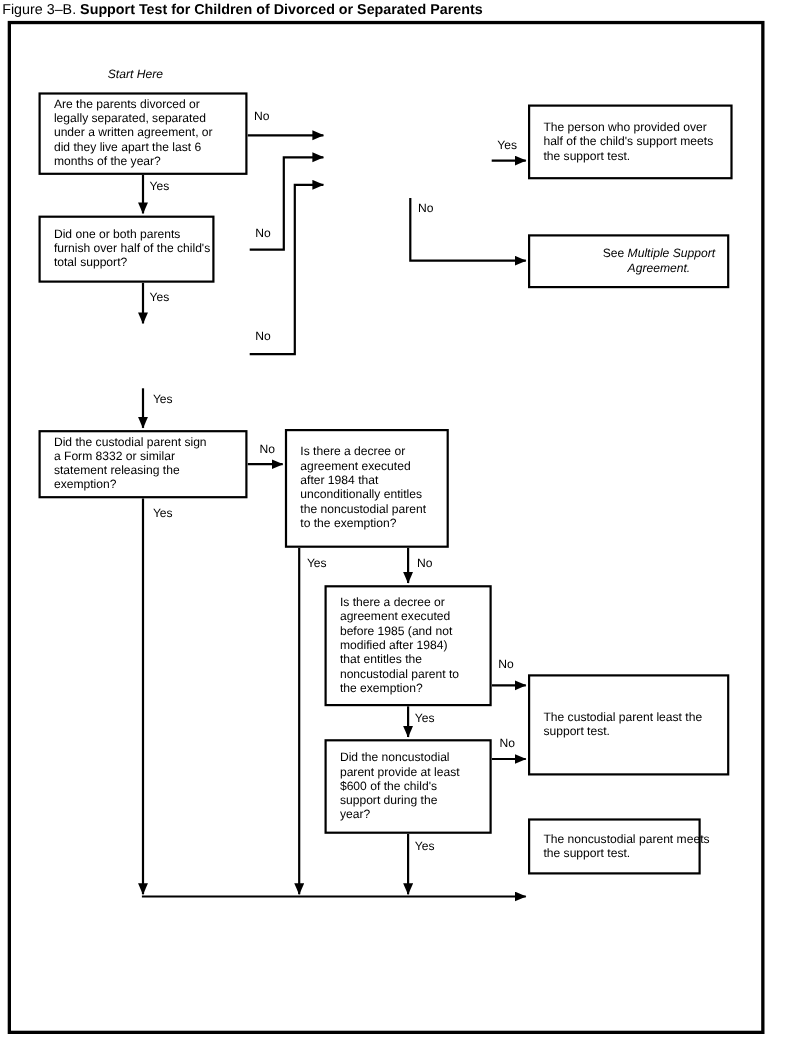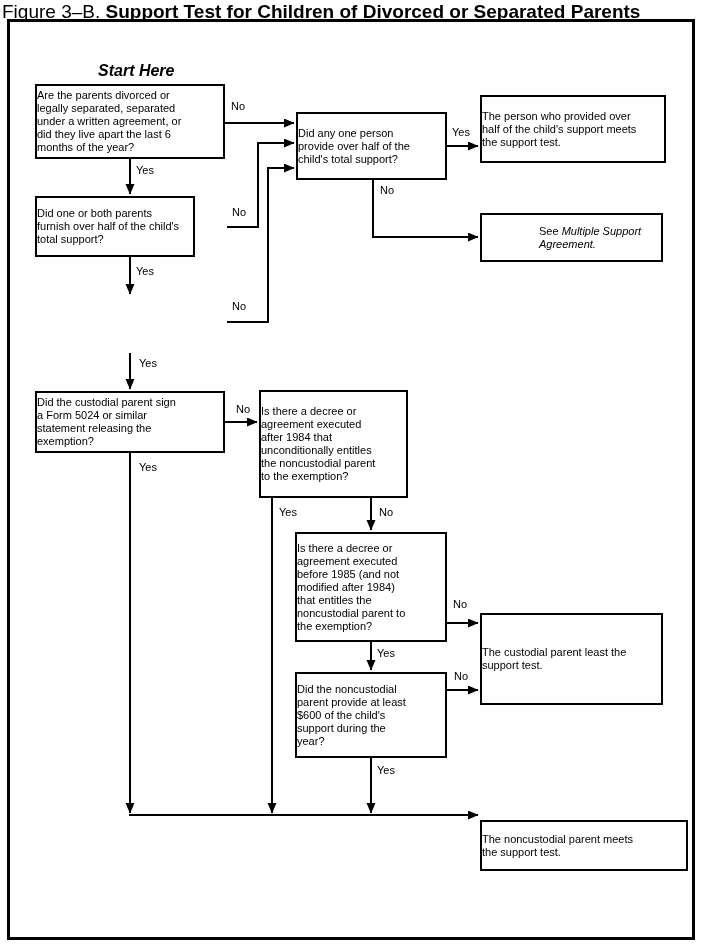--- a/index.html
+++ b/index.html
@@ -9,21 +9,21 @@
     height: 950px;
     background: #ffffff;
     font-family: "Liberation Sans", "DejaVu Sans", sans-serif;
     color: #000;
     overflow: hidden;
   }
   .fig-title {
     position: absolute;
     left: 2px;
     top: 1px;
-    font-size: 19px;
+    font-size: 13px;
     white-space: nowrap;
     letter-spacing: 0px;
   }
   .fig-title .fig-num { font-weight: normal; }
   .fig-title .fig-head { font-weight: bold; }
   .frame {
     position: absolute;
     left: 7px;
     top: 19px;
     width: 688px;
@@ -44,37 +44,37 @@
     border: 2px solid #000;
     background: #fff;
     display: flex;
     flex-direction: column;
     justify-content: center;
     font-size: 11px;
     line-height: 13px;
   }
   .node .txt {
     white-space: pre;
-    padding-left: 0;
+    padding-left: 12px;
     padding-right: 2px;
   }
-  .node.indent-wide .txt { padding-left: 57px; }
+  .node.indent-wide .txt { padding-left: 57px; text-align: center; }
   .lbl {
     position: absolute;
     font-size: 11px;
     line-height: 12px;
     white-space: nowrap;
   }
   .start-here {
     position: absolute;
     left: 98px;
     top: 62px;
     font-style: italic;
-    font-weight: bold;
-    font-size: 16px;
+    font-weight: normal;
+    font-size: 11px;
     white-space: nowrap;
   }
 </style>
 </head>
 <body>
 
 <div class="canvas">
 
   <div class="fig-title"><span class="fig-num">Figure 3–B.</span>&nbsp;<span class="fig-head">Support Test for Children of Divorced or Separated Parents</span></div>
 
@@ -116,30 +116,25 @@
 did they live apart the last 6
 months of the year?</div>
   </div>
   <div class="node" style="left:35px;top:196px;width:160px;height:61px">
     <div class="txt">Did one or both parents
 furnish over half of the child's
 total support?</div>
   </div>
   <div class="node" style="left:35px;top:391px;width:190px;height:62px">
     <div class="txt">Did the custodial parent sign
-a Form 5024 or similar
+a Form 8332 or similar
 statement releasing the
 exemption?</div>
   </div>
 
-  <div class="node" style="left:296px;top:112px;width:151px;height:68px">
-    <div class="txt">Did any one person
-provide over half of the
-child's total support?</div>
-  </div>
   <div class="node" style="left:259px;top:390px;width:149px;height:108px">
     <div class="txt">Is there a decree or
 agreement executed
 after 1984 that
 unconditionally entitles
 the noncustodial parent
 to the exemption?</div>
   </div>
   <div class="node" style="left:295px;top:532px;width:152px;height:110px">
     <div class="txt">Is there a decree or
@@ -164,21 +159,21 @@
 the support test.</div>
   </div>
   <div class="node indent-wide" style="left:480px;top:213px;width:183px;height:49px">
     <div class="txt"><span>See </span><i>Multiple Support
 Agreement.</i></div>
   </div>
   <div class="node" style="left:480px;top:613px;width:183px;height:92px">
     <div class="txt">The custodial parent least the
 support test.</div>
   </div>
-  <div class="node" style="left:480px;top:820px;width:208px;height:51px">
+  <div class="node" style="left:480px;top:744px;width:157px;height:51px">
     <div class="txt">The noncustodial parent meets
 the support test.</div>
   </div>
 
   <div class="lbl" style="left:231px;top:100px">No</div>
   <div class="lbl" style="left:136px;top:164px">Yes</div>
   <div class="lbl" style="left:232px;top:206px">No</div>
   <div class="lbl" style="left:136px;top:265px">Yes</div>
   <div class="lbl" style="left:232px;top:300px">No</div>
   <div class="lbl" style="left:139px;top:357px">Yes</div>

